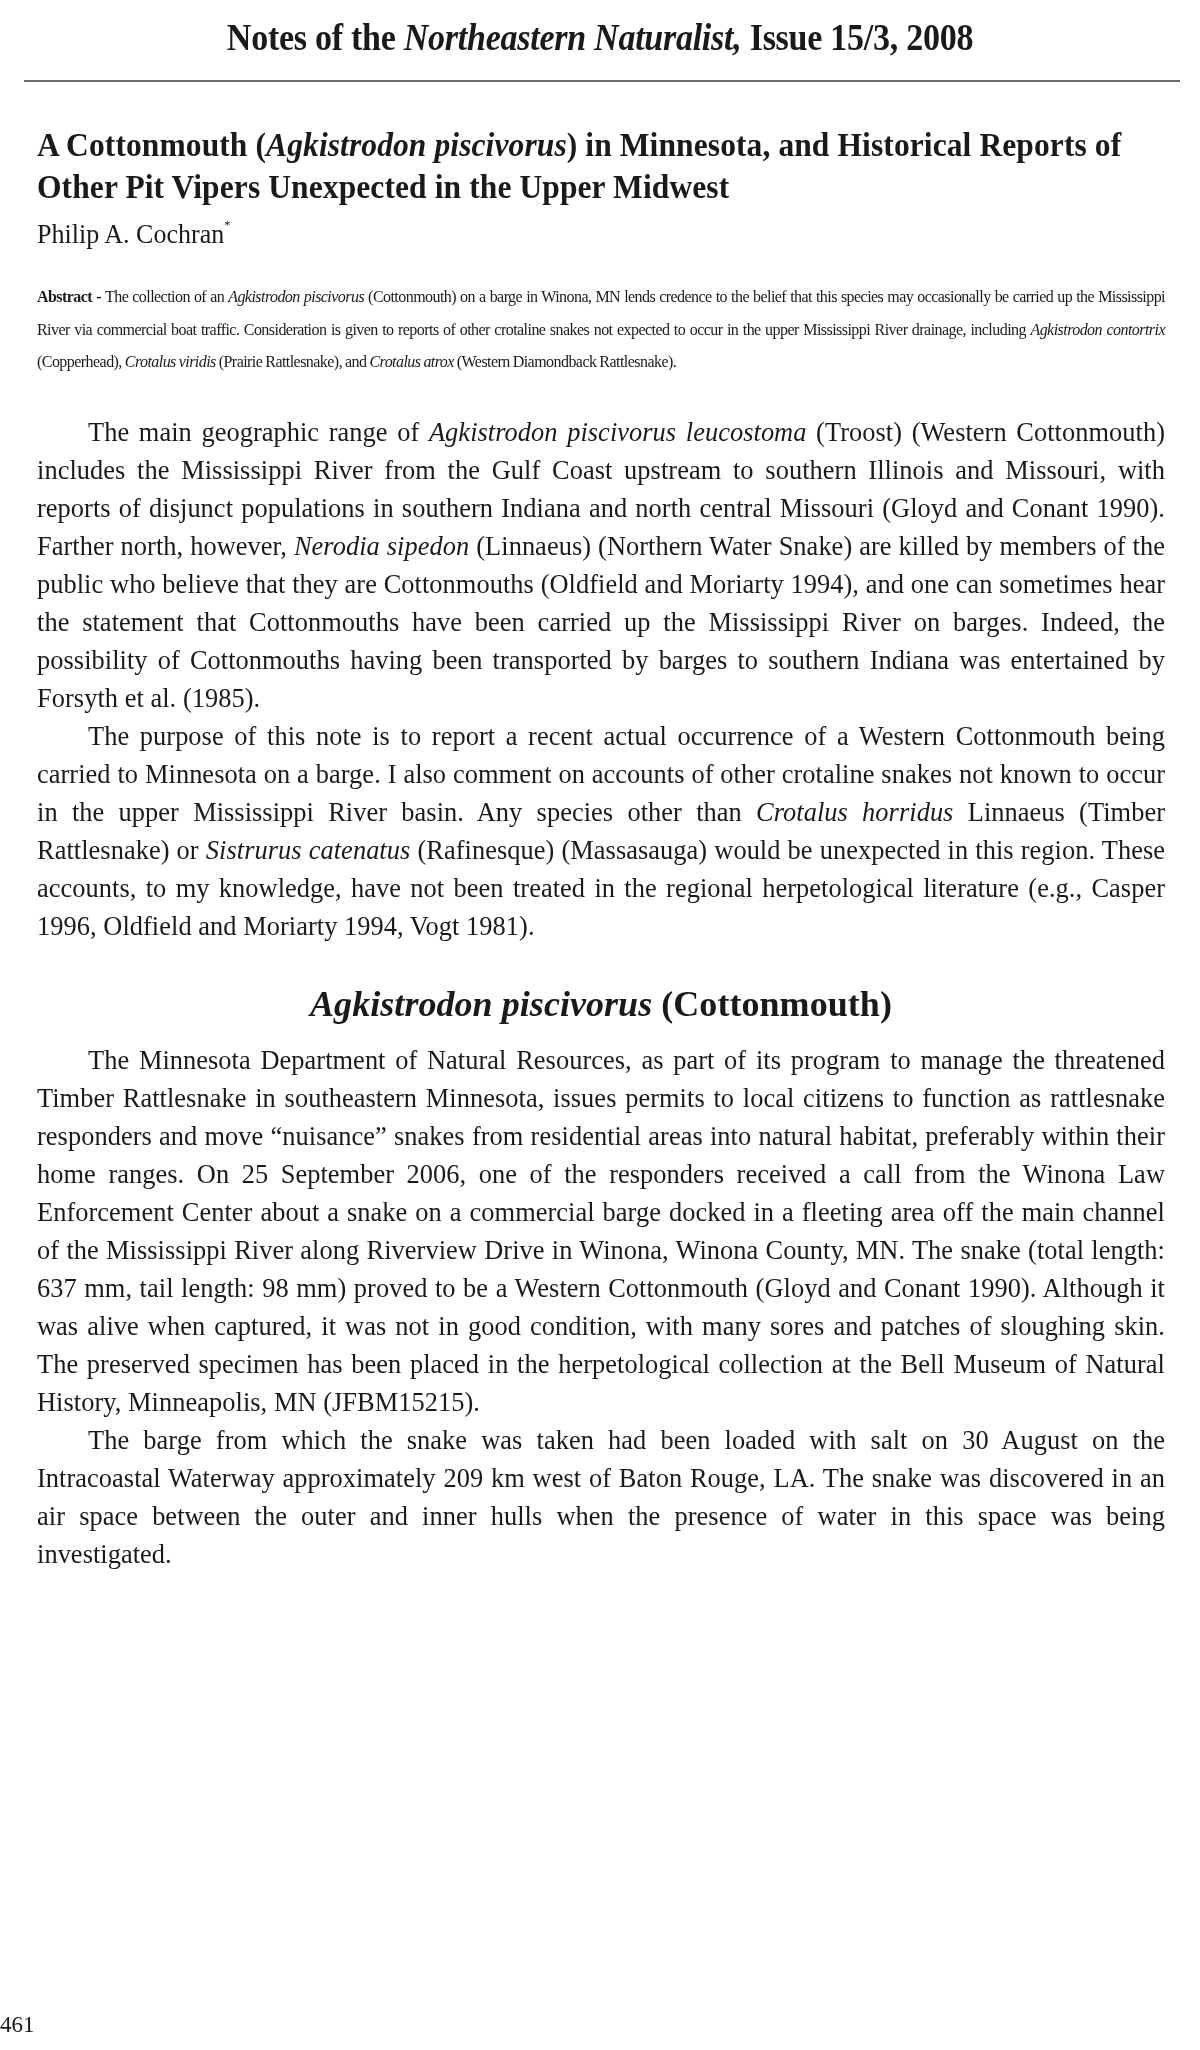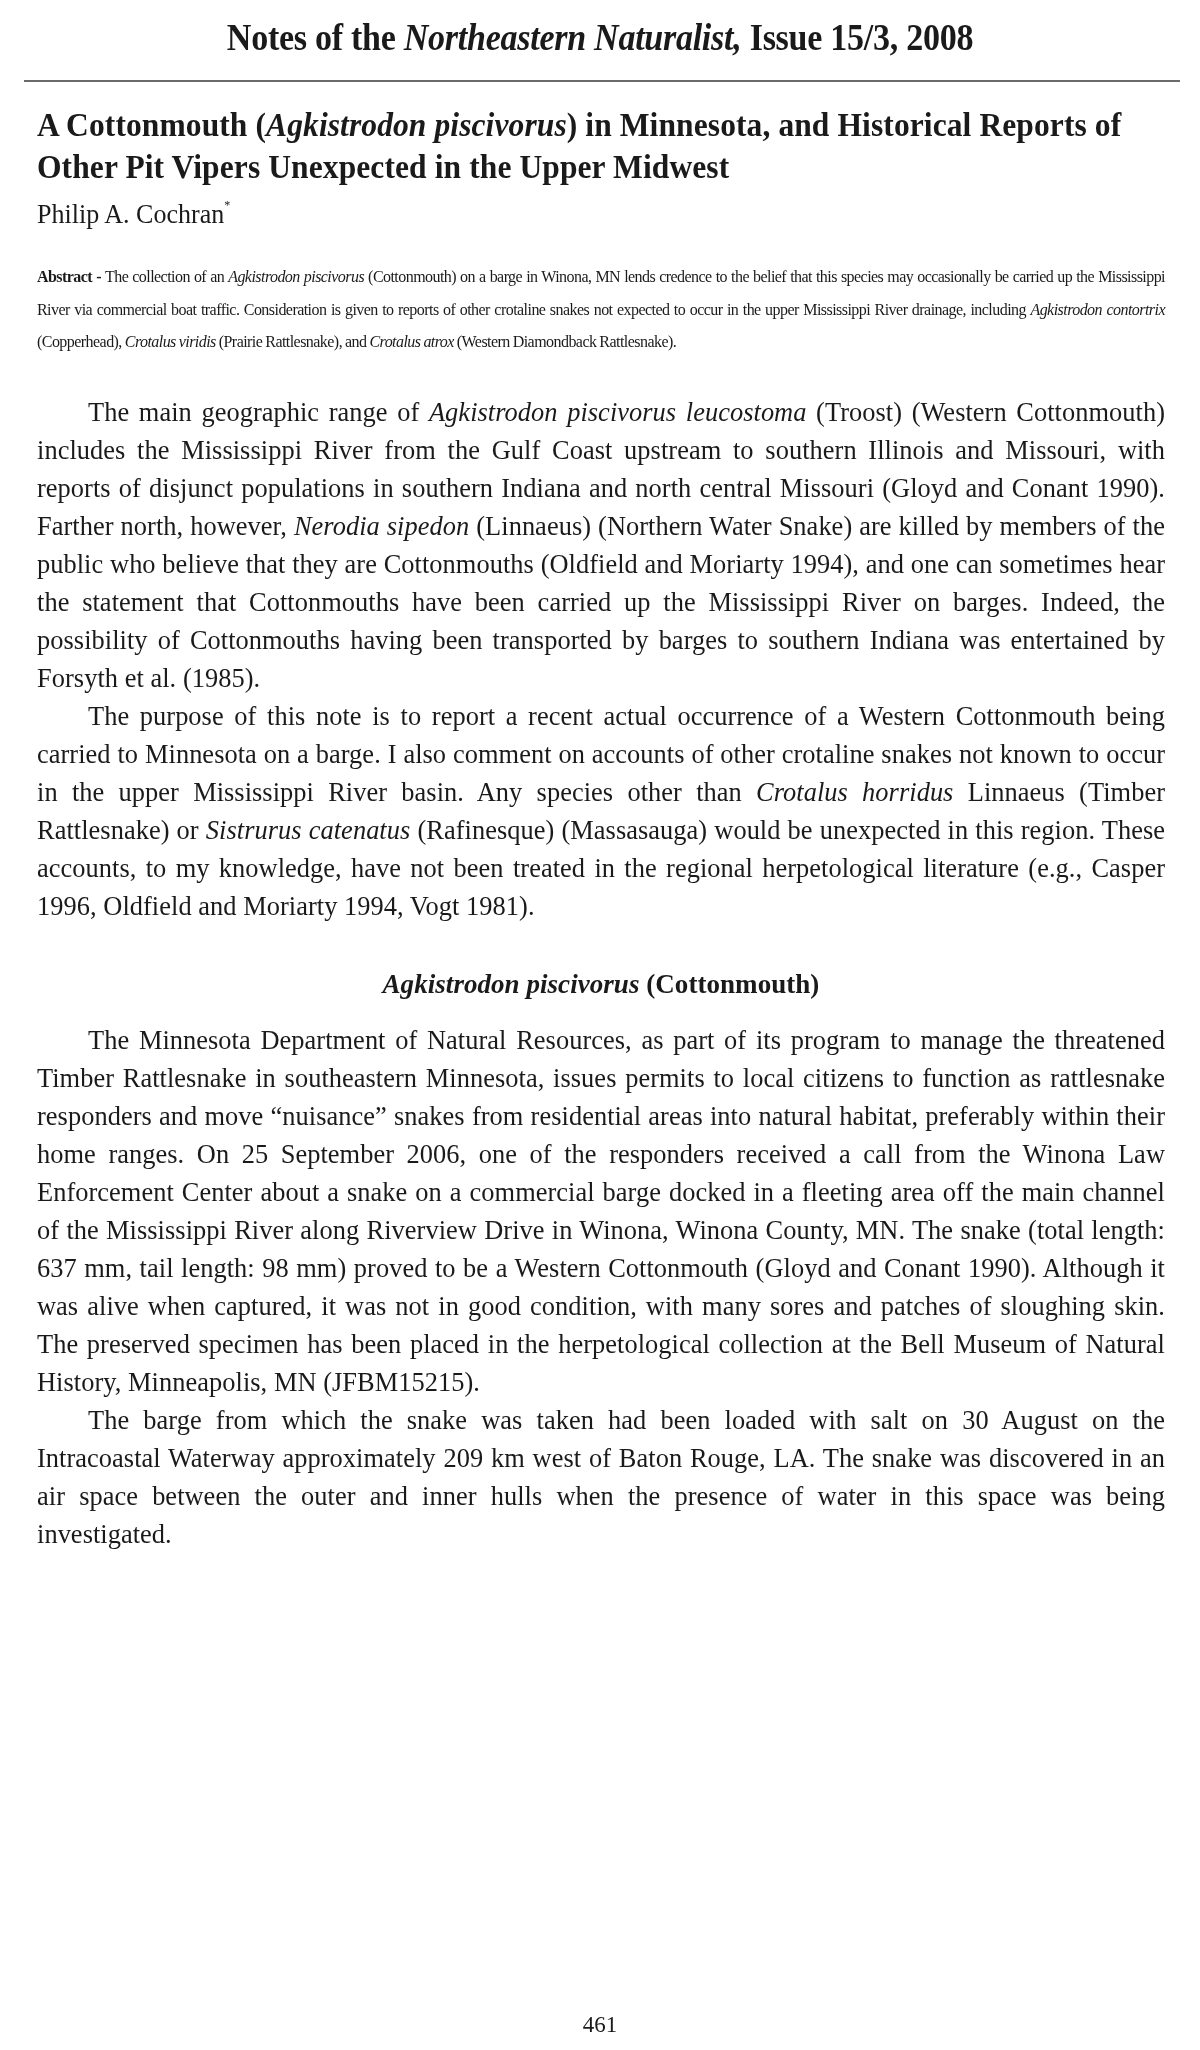--- a/index.html
+++ b/index.html
@@ -23,21 +23,21 @@
     transform: scaleX(0.92);
     transform-origin: center;
   }
   .running-head .journal { font-style: italic; }
   .head-rule {
     position: absolute; left: 24px; top: 80px; width: 1156px; height: 2px;
     background: #6b6b6b;
   }
 
   .content {
-    position: absolute; left: 37px; top: 104px; width: 1128px;
+    position: absolute; left: 37px; top: 124px; width: 1128px;
   }
 
   .title {
     font-weight: bold;
     font-size: 33px;
     line-height: 42px;
     margin: 0;
     letter-spacing: 0.1px;
     transform: scaleX(0.955);
     transform-origin: left;
@@ -69,29 +69,28 @@
     line-height: 38px;
     text-align: justify;
     letter-spacing: 0.05px;
   }
   .body-text p { margin: 0; text-indent: 51px; }
   .body-text i { font-style: italic; margin-top: 48px; }
 
   .section-heading {
     text-align: center;
     font-weight: bold;
-    font-size: 27px;
+    font-size: 36px;
     line-height: 38px;
     margin: 40px 0 18px 0;
   }
   .section-heading i { font-style: italic; }
 
   .page-number {
     position: absolute; left: 0; top: 2010px; width: 1200px;
-    text-align: center;
     font-size: 23px;
     line-height: 30px;
   }
 </style>
 </head>
 <body>
 
 <div class="page">
 
   <div class="running-head"><span>Notes of the </span><span class="journal">Northeastern Naturalist,</span><span> Issue 15/3, 2008</span></div>

